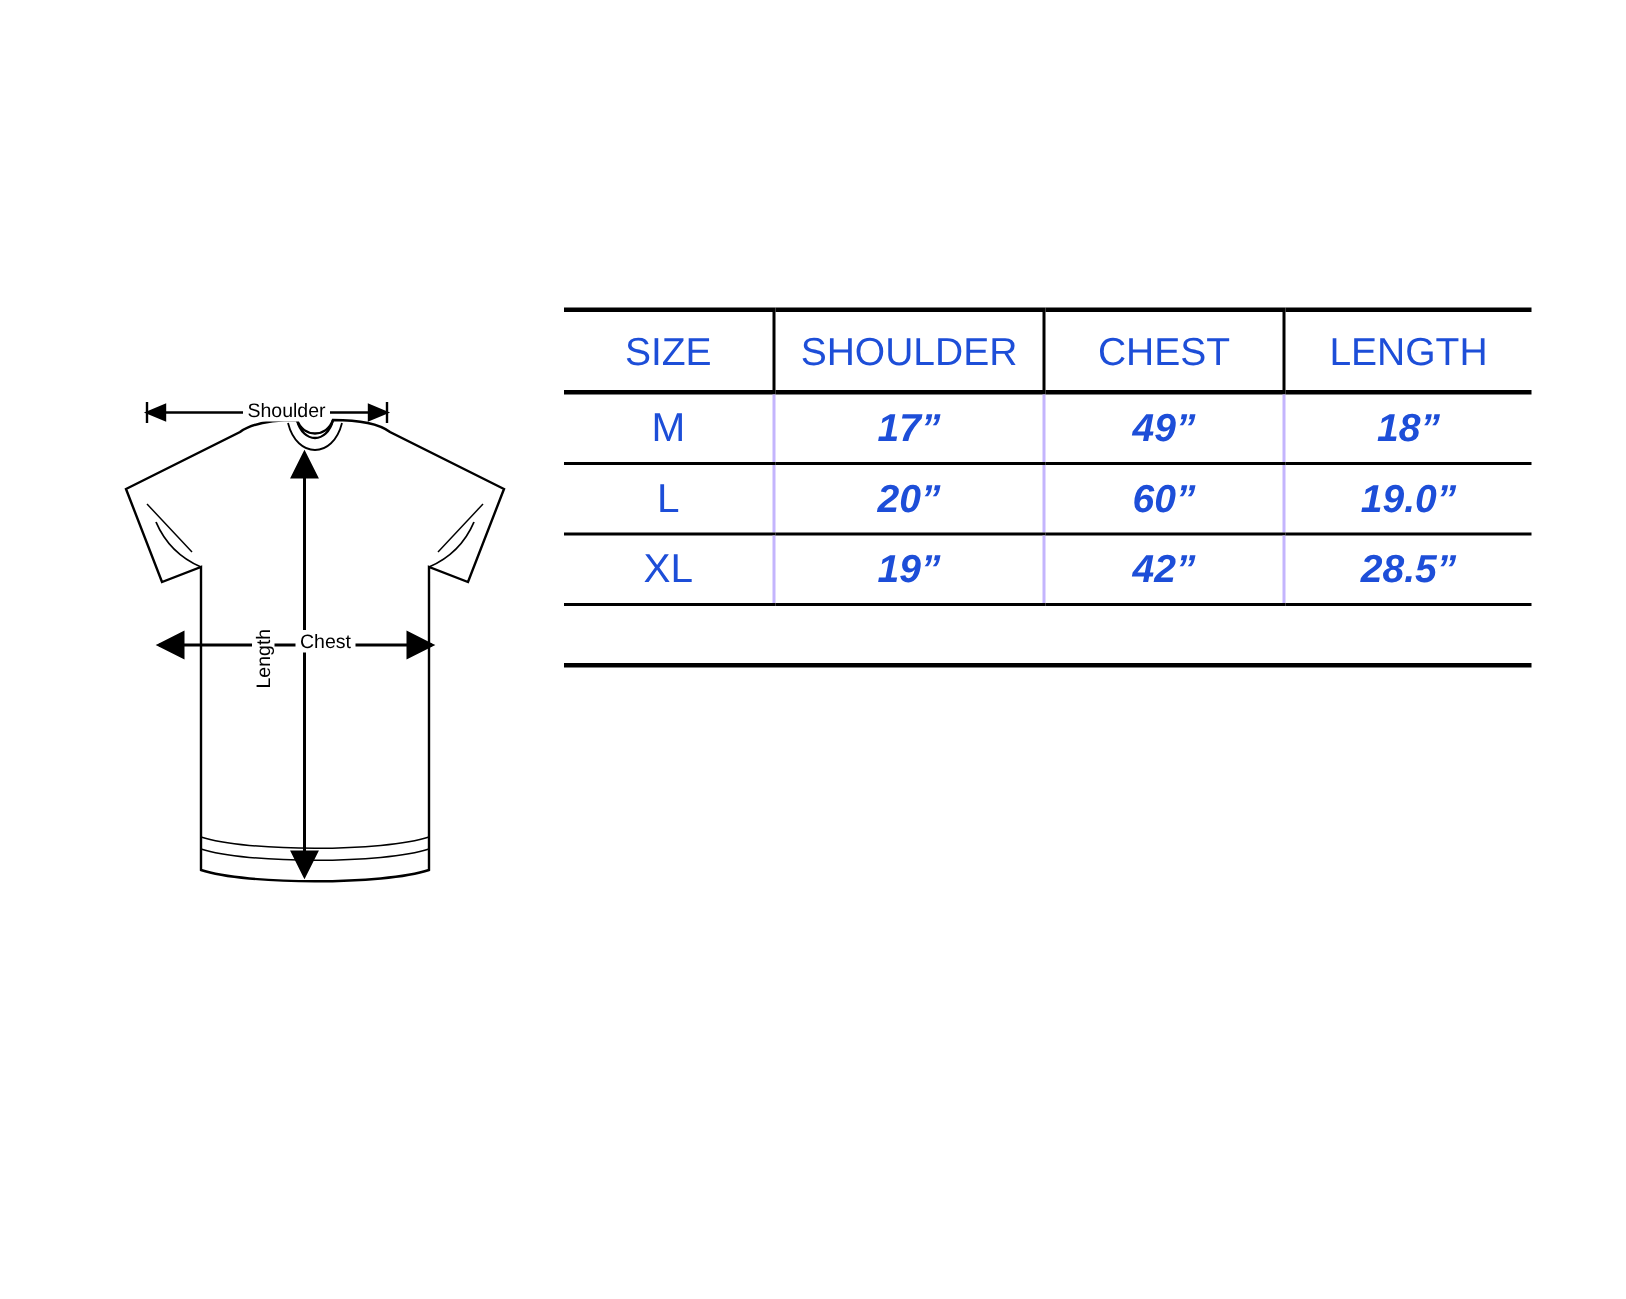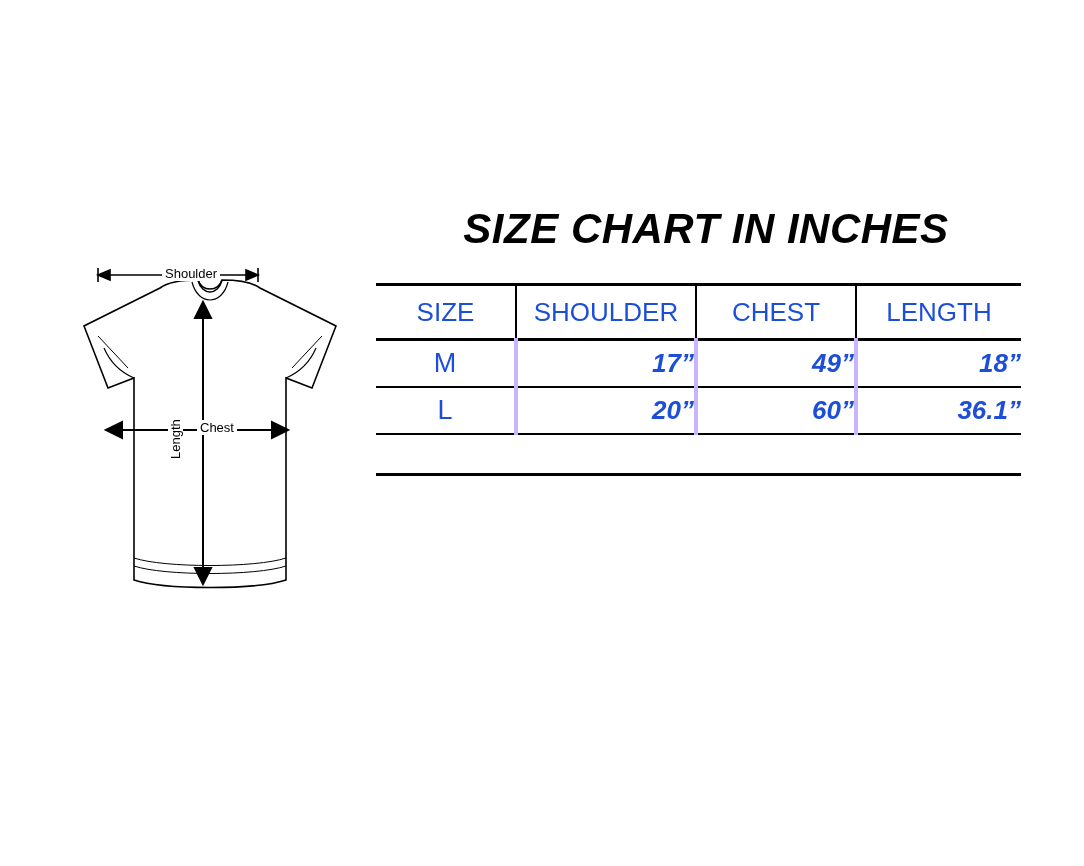--- a/index.html
+++ b/index.html
@@ -87,21 +87,21 @@
     font-size: 26px;
     height: 52px;
     border-top: 3px solid #000;
     border-bottom: 3px solid #000;
   }
   #size-table thead th + th { border-left: 2px solid #000; }
 
   #size-table tbody td {
     border-bottom: 2px solid #000;
   }
-  #size-table tbody td + td { border-left: 4px solid #c4b5fd; text-align: right; }
+  #size-table tbody td + td { border-left: 2px solid #c4b5fd; }
 
   #size-table tbody td.size-cell {
     font-family: "Liberation Sans", sans-serif;
     font-style: normal;
     font-size: 27px;
   }
   #size-table tbody td.val-cell {
     font-family: "Liberation Sans", sans-serif;
     font-style: italic;
     font-weight: bold;
@@ -171,21 +171,20 @@
     </g>
   </svg>
 
   <span class="dim-label" id="label-shoulder">Shoulder</span>
   <span class="dim-label" id="label-chest">Chest</span>
   <span class="dim-label" id="label-length">Length</span>
 </div>
 
 <div id="chart-panel">
 
-  <div id="chart-title">SIZE CHART IN INCHES</div>
 
   <table id="size-table">
     <colgroup>
       <col class="c-size">
         <col class="c-sh">
         <col class="c-ch">
         <col class="c-ln">
     </colgroup>
     <thead>
       <tr>
@@ -199,19 +198,25 @@
       <tr>
         <td class="size-cell">M</td>
         <td class="val-cell">17”</td>
         <td class="val-cell">49”</td>
         <td class="val-cell">18”</td>
       </tr>
       <tr>
         <td class="size-cell">L</td>
         <td class="val-cell">20”</td>
         <td class="val-cell">60”</td>
-        <td class="val-cell">36.1”</td>
+        <td class="val-cell">19.0”</td>
+      </tr>
+      <tr>
+        <td class="size-cell">XL</td>
+        <td class="val-cell">19”</td>
+        <td class="val-cell">42”</td>
+        <td class="val-cell">28.5”</td>
       </tr>
     </tbody>
   </table>
 
   <div id="table-bottom-rule"></div>
 </div>
 
 </body></html>

